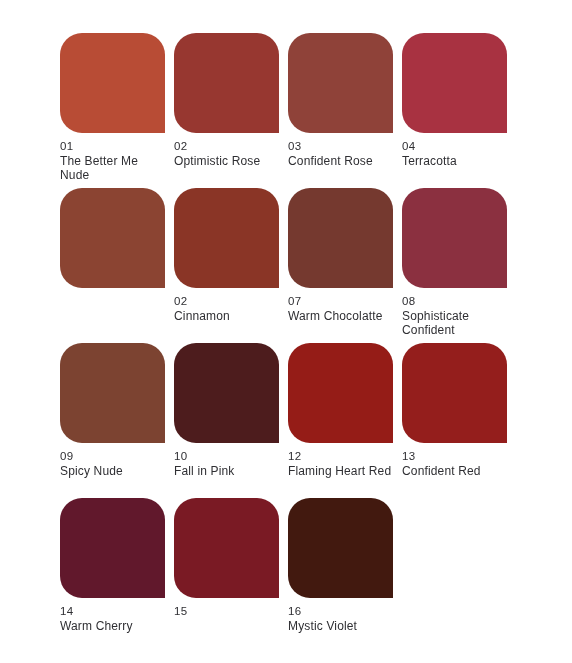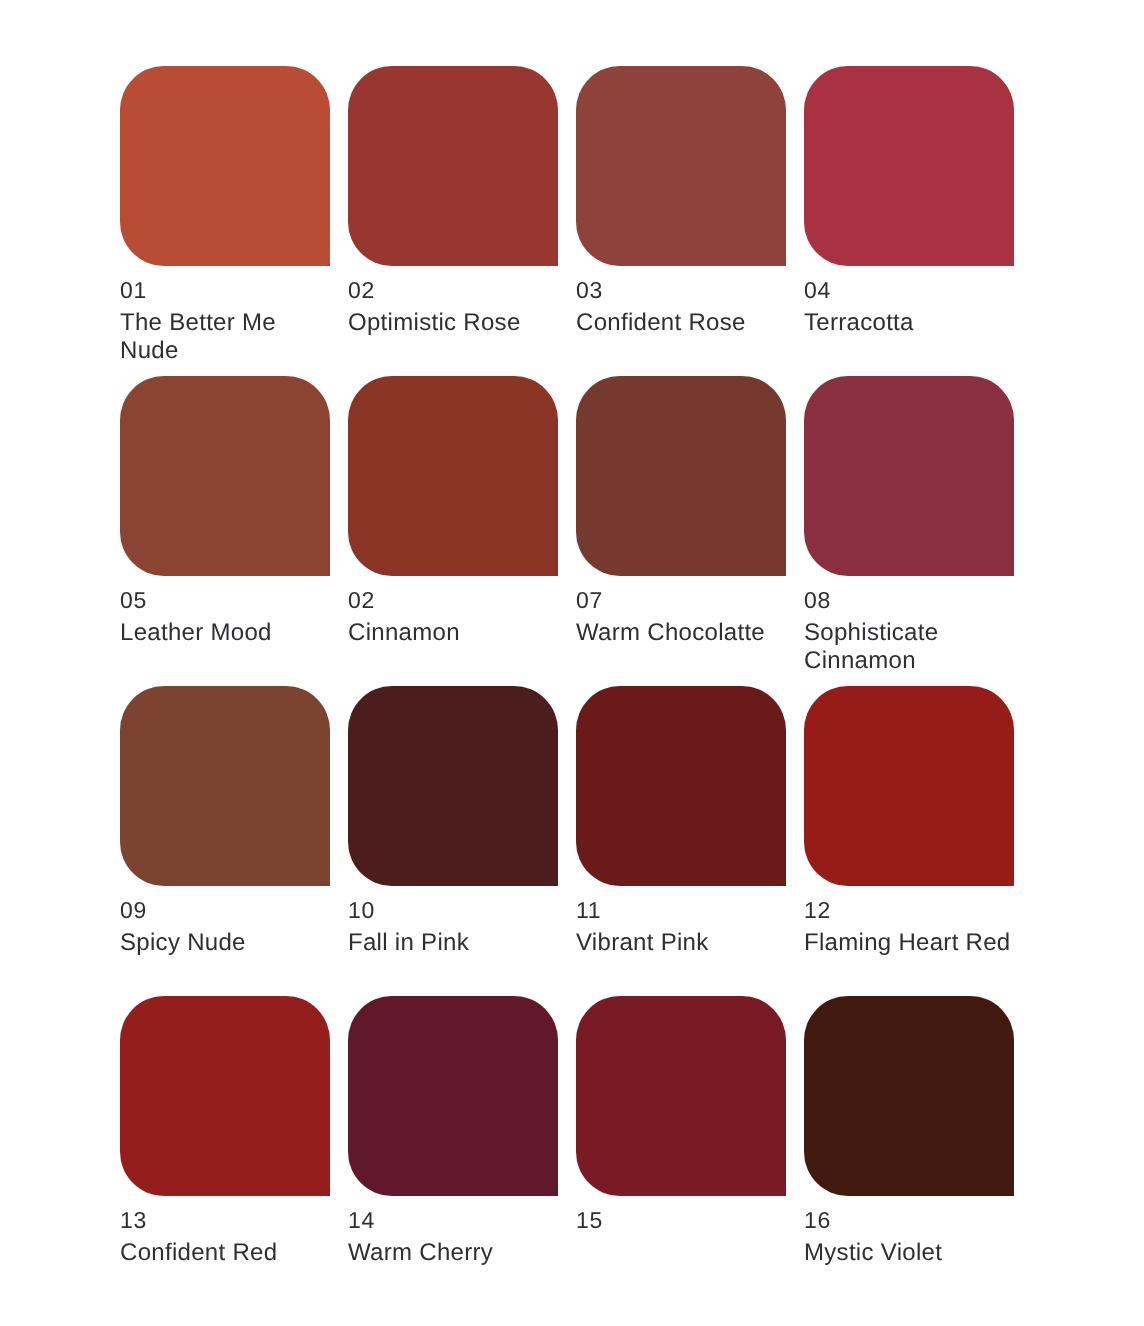--- a/index.html
+++ b/index.html
@@ -104,65 +104,54 @@
       </div>
       <div class="swatch-cell">
         <div class="chip" style="background-color: rgb(168, 50, 65);"></div>
         <div class="caption">
           <span class="shade-number">04</span>
           <span class="shade-name">Terracotta</span>
         </div>
       </div>
       <div class="swatch-cell">
         <div class="chip" style="background-color: rgb(139, 68, 50);"></div>
-        <div class="caption">
-          <span class="shade-number">05</span>
-          <span class="shade-name">Leather Mood</span>
-        </div>
       </div>
       <div class="swatch-cell">
         <div class="chip" style="background-color: rgb(138, 53, 38);"></div>
         <div class="caption">
           <span class="shade-number">02</span>
           <span class="shade-name">Cinnamon</span>
         </div>
       </div>
       <div class="swatch-cell">
         <div class="chip" style="background-color: rgb(117, 57, 47);"></div>
         <div class="caption">
           <span class="shade-number">07</span>
           <span class="shade-name">Warm Chocolatte</span>
         </div>
       </div>
       <div class="swatch-cell">
         <div class="chip" style="background-color: rgb(139, 48, 64);"></div>
         <div class="caption">
           <span class="shade-number">08</span>
-          <span class="shade-name">Sophisticate Cinnamon</span>
+          <span class="shade-name">Sophisticate Confident</span>
         </div>
       </div>
       <div class="swatch-cell">
         <div class="chip" style="background-color: rgb(124, 67, 49);"></div>
         <div class="caption">
           <span class="shade-number">09</span>
           <span class="shade-name">Spicy Nude</span>
         </div>
       </div>
       <div class="swatch-cell">
         <div class="chip" style="background-color: rgb(77, 28, 29);"></div>
         <div class="caption">
           <span class="shade-number">10</span>
           <span class="shade-name">Fall in Pink</span>
-        </div>
-      </div>
-      <div class="swatch-cell">
-        <div class="chip" style="background-color: rgb(107, 26, 26);"></div>
-        <div class="caption">
-          <span class="shade-number">11</span>
-          <span class="shade-name">Vibrant Pink</span>
         </div>
       </div>
       <div class="swatch-cell">
         <div class="chip" style="background-color: rgb(149, 28, 23);"></div>
         <div class="caption">
           <span class="shade-number">12</span>
           <span class="shade-name">Flaming Heart Red</span>
         </div>
       </div>
       <div class="swatch-cell">

